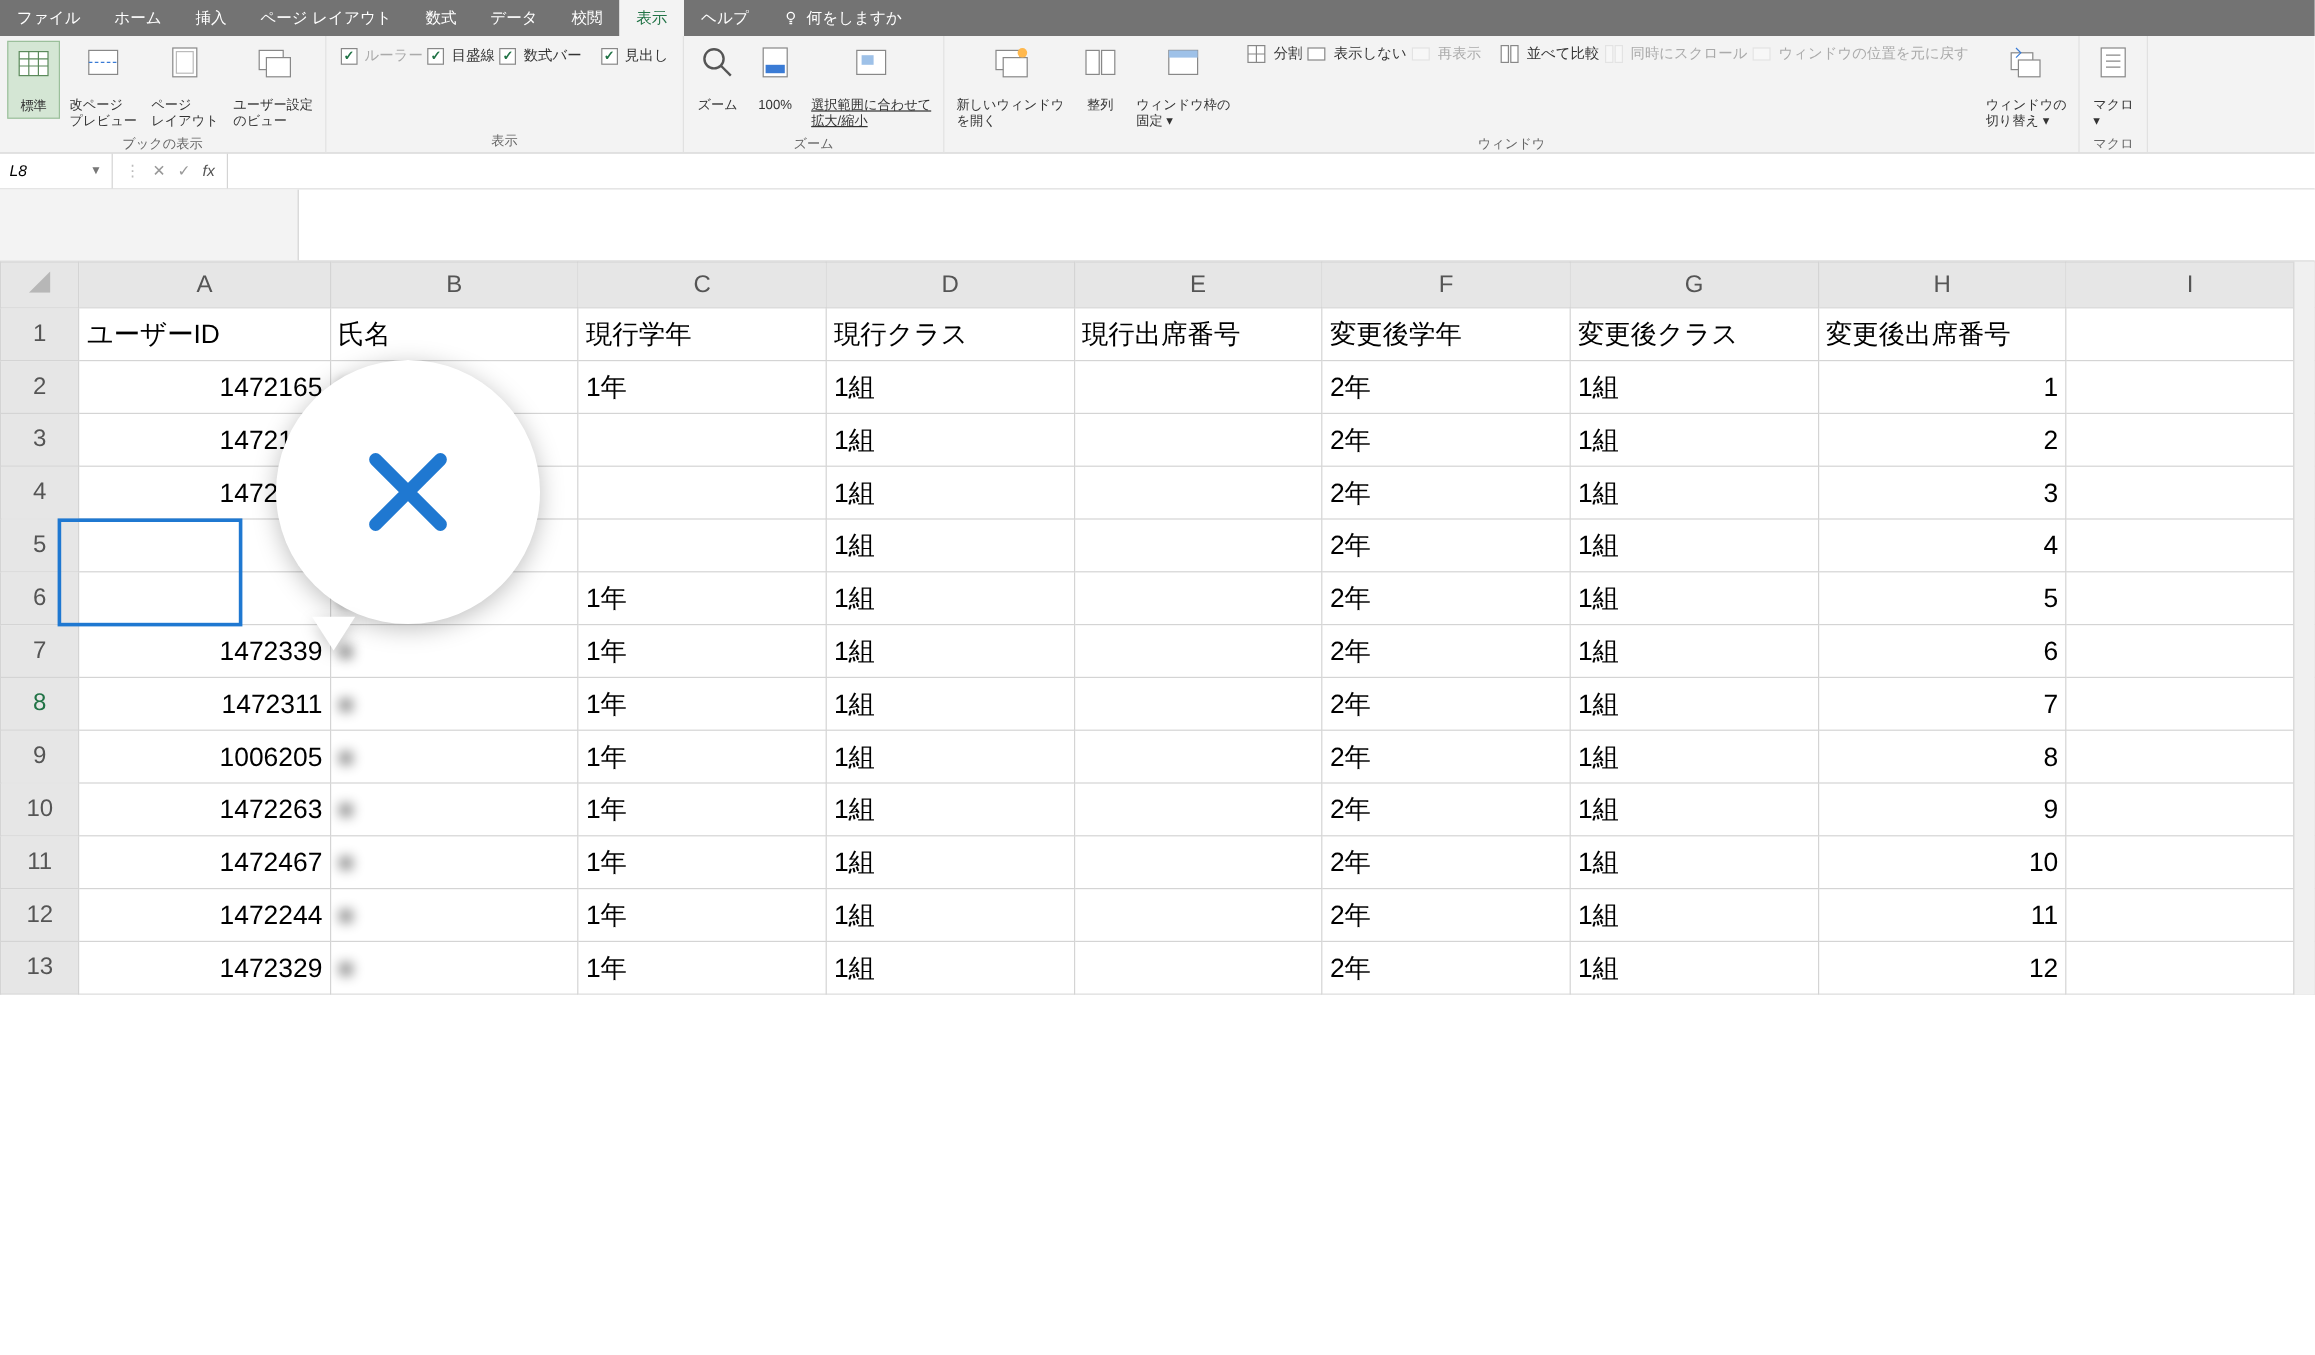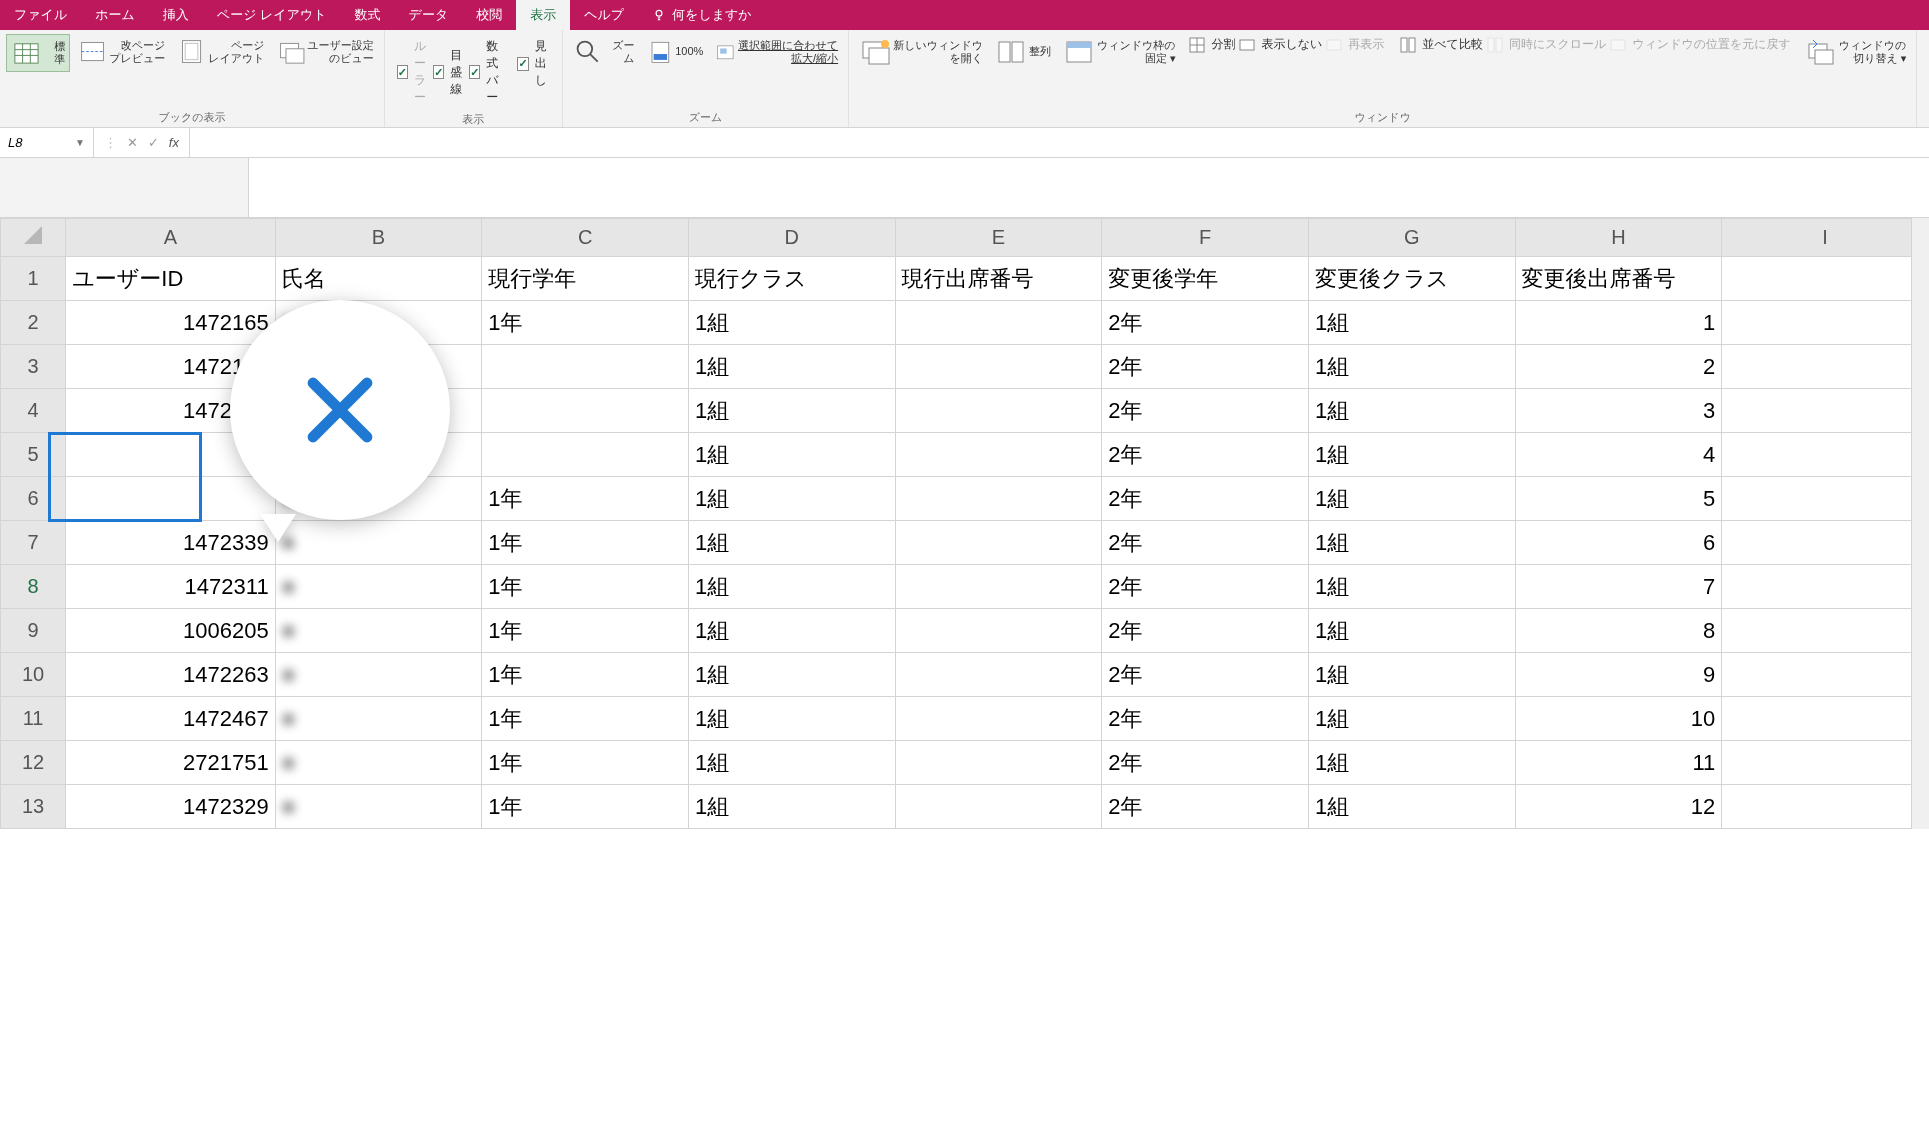--- a/index.html
+++ b/index.html
@@ -1,30 +1,30 @@
 <!DOCTYPE html>
 <html><head>
   <meta charset="utf-8">
   <style>
     * { margin: 0; padding: 0; box-sizing: border-box; font-family: "Meiryo UI", "Yu Gothic UI", sans-serif; }
     body { background: #fff; overflow: hidden; }
 
     
-    .menubar { background: #be185d; display: flex; height: 30px; align-items: stretch; }
+    .menubar { background: #737373; display: flex; height: 30px; align-items: stretch; }
     .menu-item { color: #fff; padding: 6px 14px; font-size: 13px; cursor: pointer; display: flex; align-items: center; }
     .menu-item.active { background: #f3f3f3; color: #217346; }
     .tellme { display: flex; align-items: center; gap: 6px; }
     .tellme svg { width: 14px; height: 14px; }
 
     
     .ribbon { background: #f3f3f3; border-bottom: 1px solid #d4d4d4; display: flex; height: 98px; }
     .ribbon-group { display: flex; flex-direction: column; border-right: 1px solid #e1e1e1; padding: 4px 6px 2px; }
     .ribbon-group-content { display: flex; flex: 1; align-items: flex-start; gap: 4px; }
     .ribbon-group-label { text-align: center; font-size: 11px; color: #666; padding-top: 2px; }
-    .big-btn { display: flex; flex-direction: row; align-items: center; justify-content: flex-start; padding: 2px 4px; min-width: 44px; cursor: pointer; font-size: 11px; color: #333; text-align: right; line-height: 1.2; gap: 2px; }
+    .big-btn { display: flex; flex-direction: column; align-items: center; justify-content: flex-start; padding: 2px 4px; min-width: 44px; cursor: pointer; font-size: 11px; color: #333; text-align: left; line-height: 1.2; gap: 14px; }
     .big-btn .icon-box { width: 32px; height: 32px; display: flex; align-items: center; justify-content: center; }
     .big-btn.selected { background: #d4e6d4; border: 1px solid #9bbf9b; }
     .chkcol { display: flex; gap: 4px; padding: 4px 6px; font-size: 12px; color: #333; }
     .chkrow { display: flex; align-items: center; gap: 6px; }
     .chkbox { width: 14px; height: 14px; border: 1px solid #888; display: inline-flex; align-items: center; justify-content: center; font-size: 11px; background: #fff; }
     .chkbox.on::after { content: "✓"; color: #217346; font-weight: bold; }
     .disabled { color: #aaa; }
     .disabled svg { opacity: .4; }
 
     
@@ -475,21 +475,21 @@
           <td class="txt">1年</td>
           <td class="txt">1組</td>
           <td class="txt"></td>
           <td class="txt">2年</td>
           <td class="txt">1組</td>
           <td class="num">10</td>
           <td class="txt"></td>
         </tr>
         <tr>
           <th class="">12</th>
-          <td class="num">2721751</td>
+          <td class="num">1472244</td>
           <td class="txt blur">■</td>
           <td class="txt">1年</td>
           <td class="txt">1組</td>
           <td class="txt"></td>
           <td class="txt">2年</td>
           <td class="txt">1組</td>
           <td class="num">11</td>
           <td class="txt"></td>
         </tr>
         <tr>

